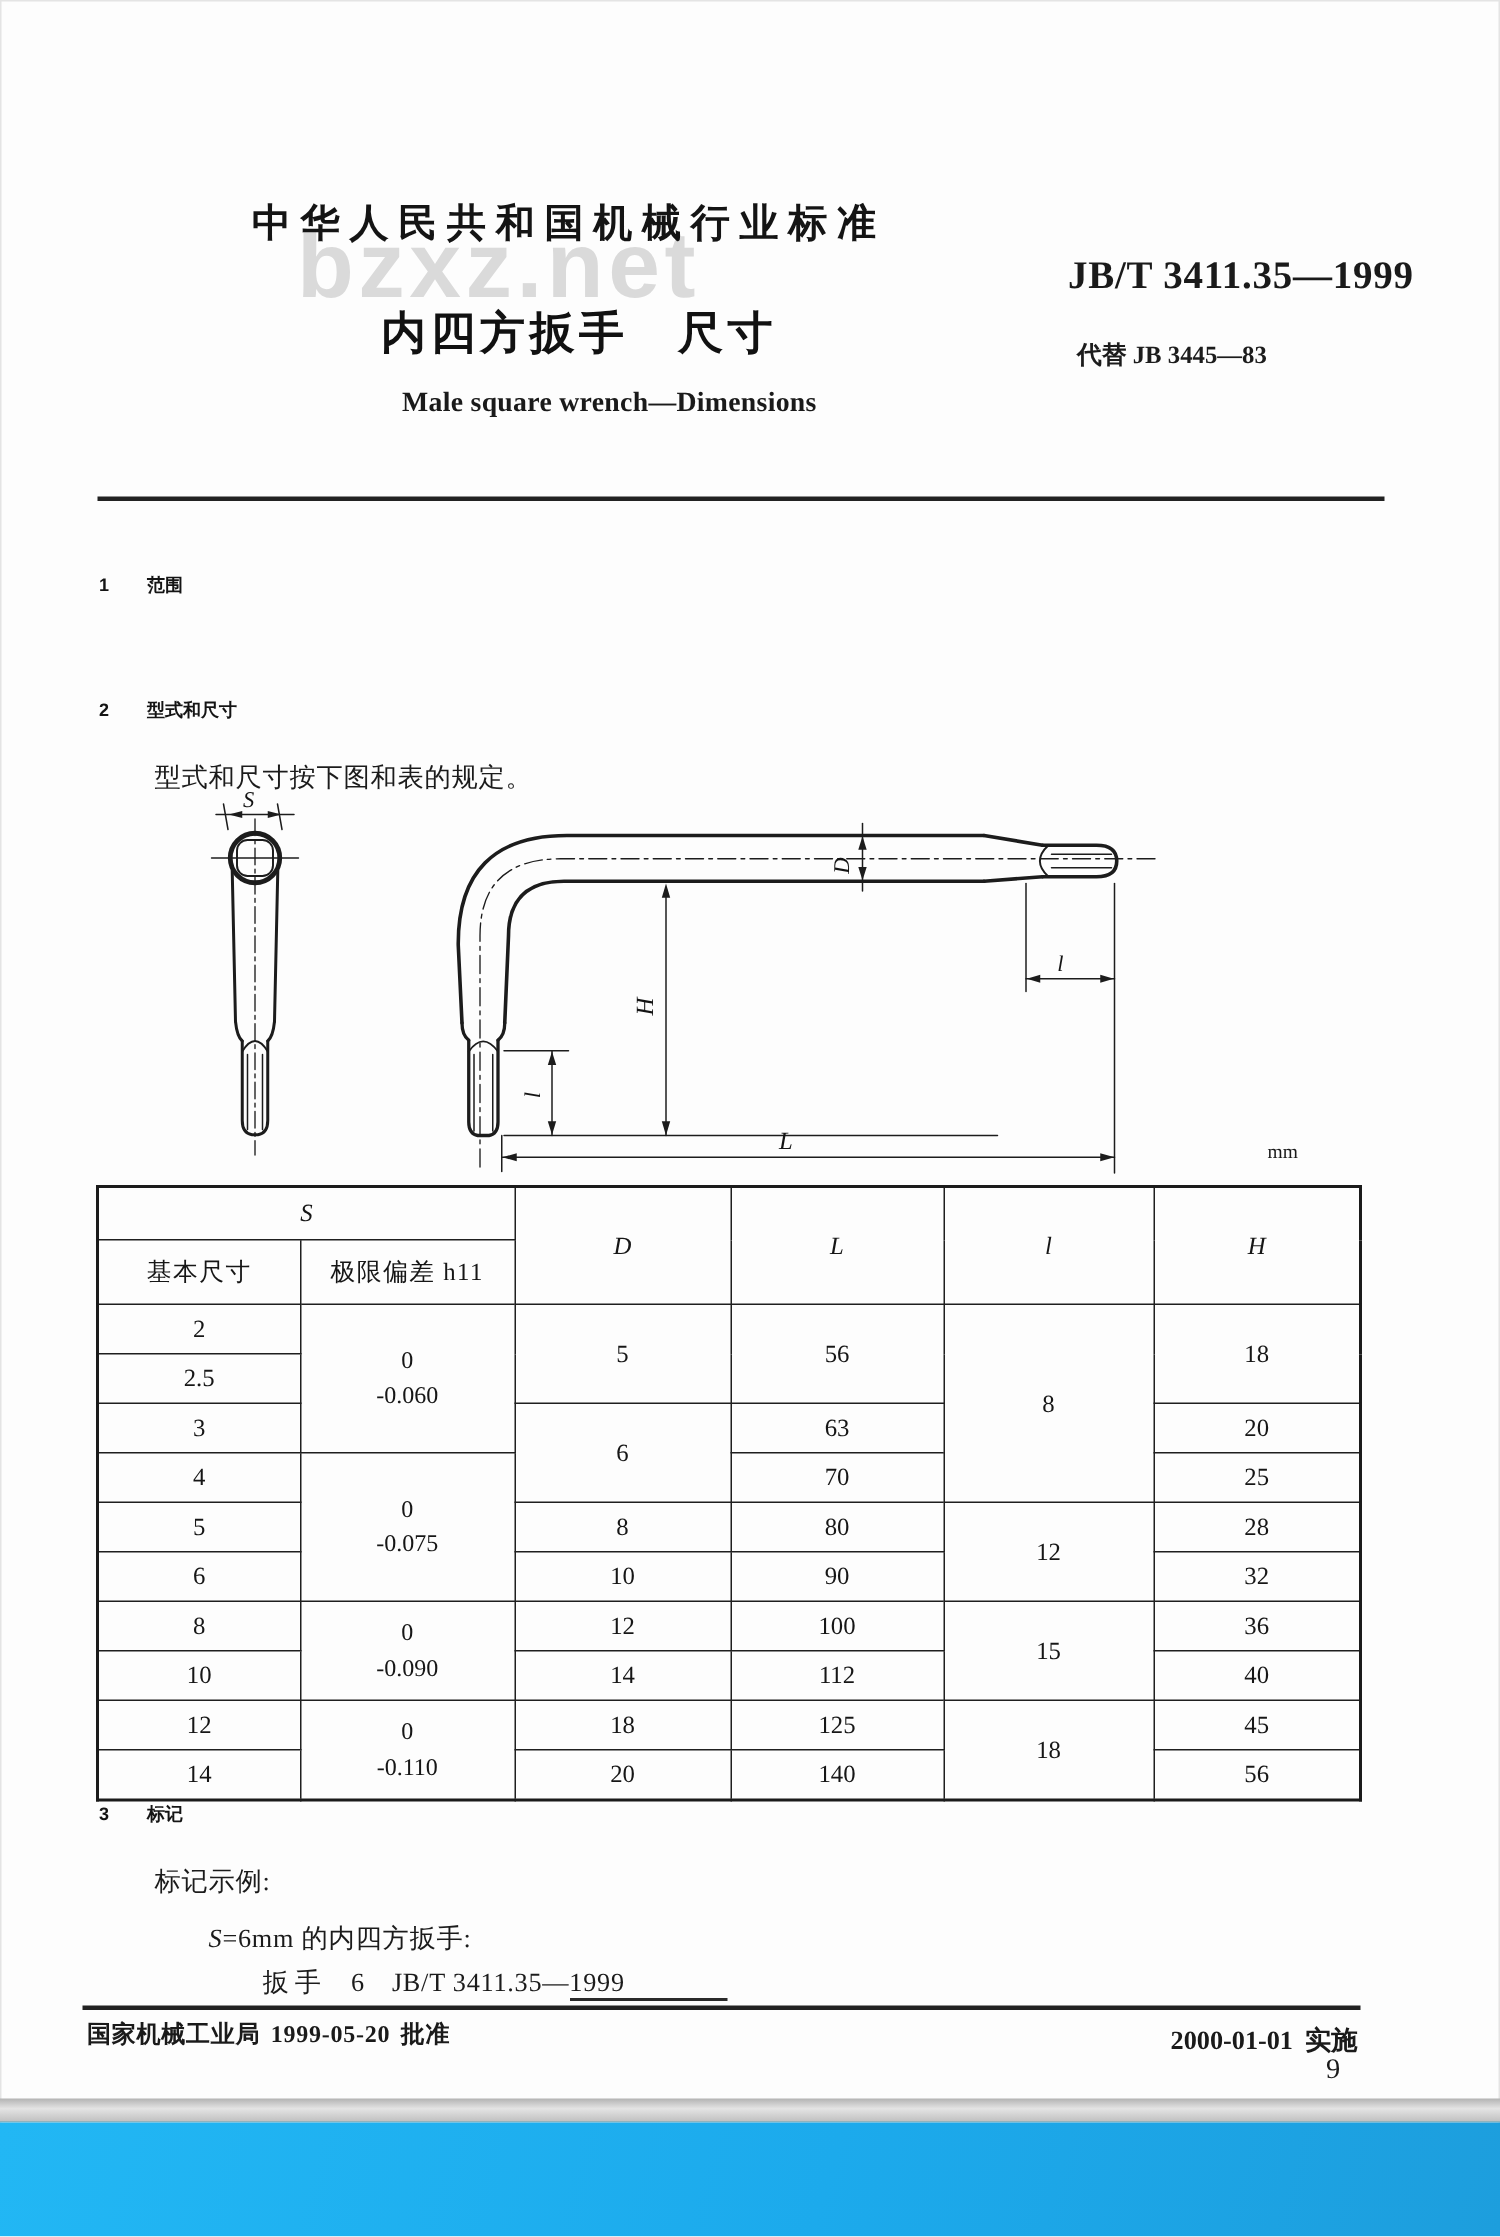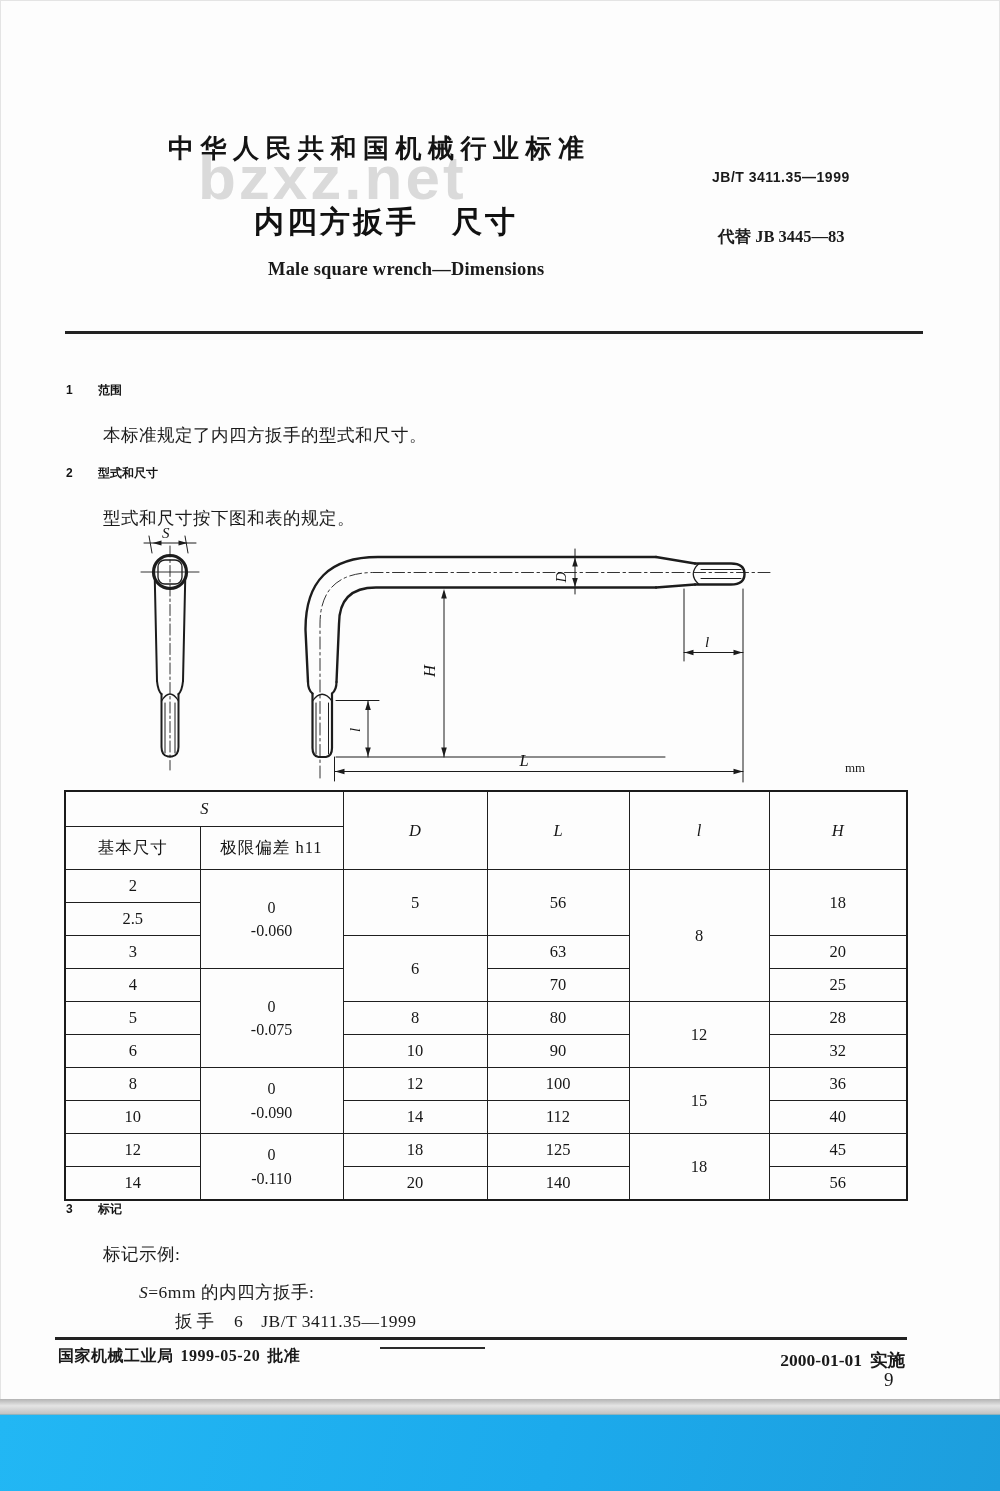--- a/index.html
+++ b/index.html
@@ -13,22 +13,22 @@
   
   .watermark{
     left:198px;top:142px;font-size:62px;font-weight:700;letter-spacing:3px;
     color:#dadada;z-index:1;font-family:"Liberation Sans",sans-serif;
   }
   .authority{
     left:168px;top:131px;font-size:26px;font-weight:700;letter-spacing:6.5px;
     color:#141414;z-index:2;
   }
   .std-number{
-    left:712px;top:169px;font-size:14px;font-weight:700;z-index:2;
-    font-family:Liberation Sans, sans-serif;letter-spacing:0.5px;
+    left:712px;top:169px;font-size:26px;font-weight:700;z-index:2;
+    font-family:Liberation Serif, serif;letter-spacing:0.5px;
   }
   .title-cn{
     left:254px;top:202px;font-size:30px;font-weight:700;letter-spacing:3px;
     color:#111;z-index:2;
   }
   .replaces{
     left:718px;top:226px;font-size:16.5px;color:#1c1c1c;z-index:2;
     font-family:"Liberation Serif",serif;
     font-weight:bold;
   }
@@ -51,21 +51,21 @@
   .h-marking{left:66px;top:1201px;}
   .b-example-label{left:103px;top:1242px;text-align:right;}
   .b-example{left:139px;top:1280px;}
   .b-example .svar{font-family:"Liberation Serif",serif;font-style:italic;}
   .b-designation{left:175px;top:1309px;font-size:17.5px;}
   .b-designation .w{font-weight:400;letter-spacing:4px;margin-right:16px;}
   .b-designation .n{font-family:"Liberation Serif",serif;margin-right:18px;}
   .b-designation .std{font-family:"Liberation Serif",serif;}
   .b-designation .yr{
     font-family:"Liberation Serif",serif;border-bottom:2px solid #2a2a2a;
-    padding-right:68px;padding-bottom:16px;
+    padding-right:68px;padding-bottom:1px;
   }
   
   #diagram{left:118px;top:520px;z-index:2;}
   .dim-label{font:italic 15px "Liberation Serif",serif;fill:#141414;}
   .dim-label-lg{font:italic 16.5px "Liberation Serif",serif;fill:#141414;}
   .unit-label{left:845px;top:760px;font-size:13px;font-family:"Liberation Serif",serif;z-index:2;}
   
   #dim-table-wrap{left:64px;top:790px;z-index:2;}
   table.dims{border-collapse:collapse;table-layout:fixed;background:transparent;}
   table.dims td{
@@ -106,21 +106,20 @@
   <div class="abs authority">中华人民共和国机械行业标准</div>
   <div class="abs std-number">JB/T 3411.35—1999</div>
   <div class="abs title-cn">内四方扳手　尺寸</div>
   <div class="abs replaces">代替 JB 3445—83</div>
   <div class="abs title-en">Male square wrench—Dimensions</div>
   <div class="abs rule rule1"></div>
 
   <div class="abs sec-heading h-scope">
     <span class="num">1</span><span class="ttl">范围</span>
   </div>
-  <div class="abs sec-body b-scope">本标准规定了内四方扳手的型式和尺寸。</div>
 
   <div class="abs sec-heading h-type">
     <span class="num">2</span><span class="ttl">型式和尺寸</span>
   </div>
   <div class="abs sec-body b-type">型式和尺寸按下图和表的规定。</div>
 
   <svg id="diagram" class="abs" width="792" height="272" viewBox="118 520 792 272" fill="none" stroke="#1c1c1c" stroke-linecap="round">
 
     <g>
 

